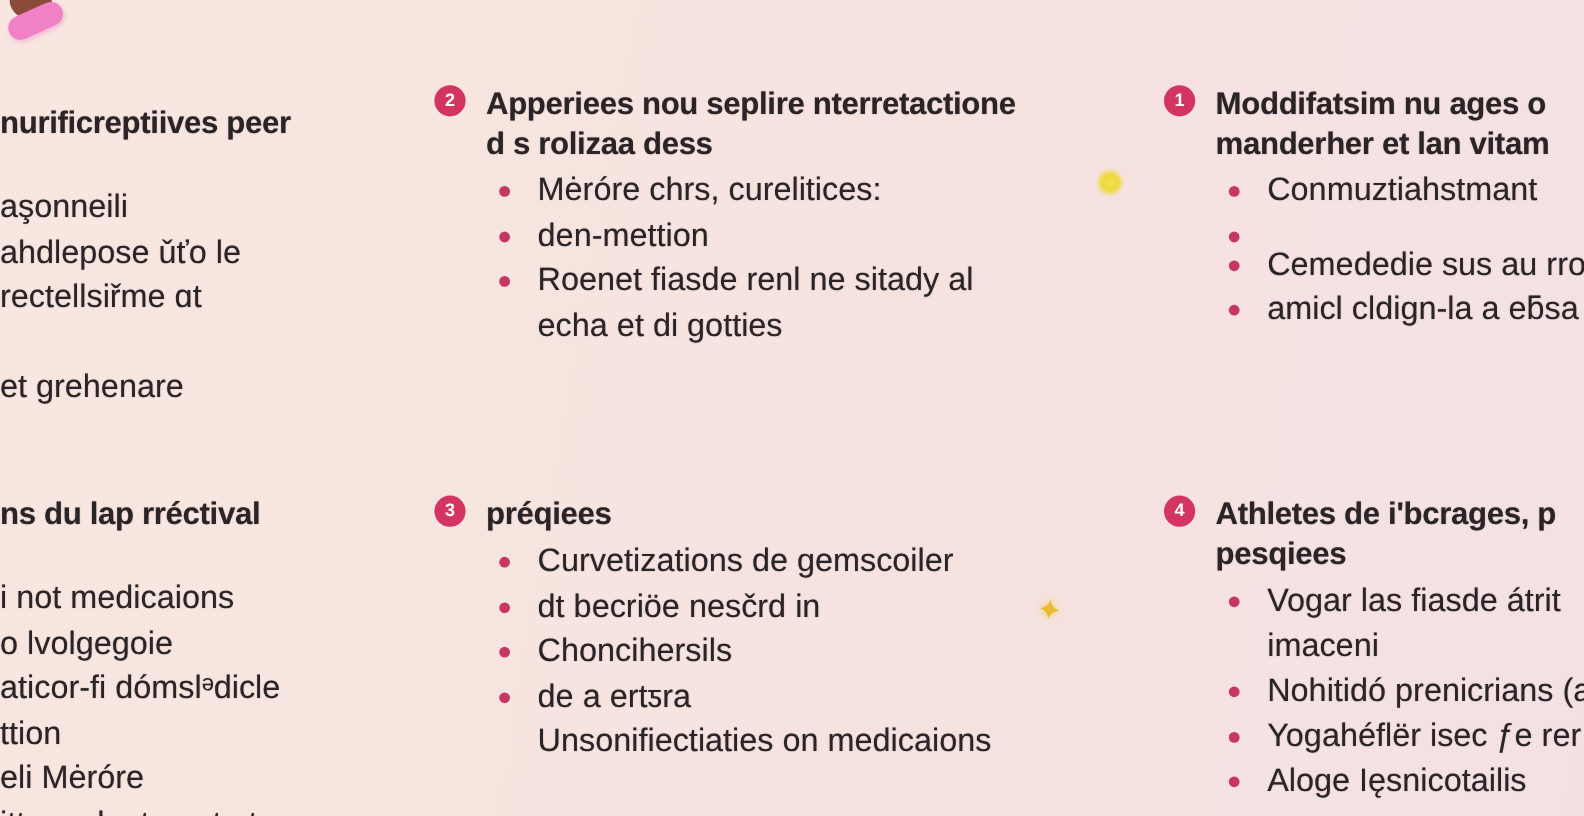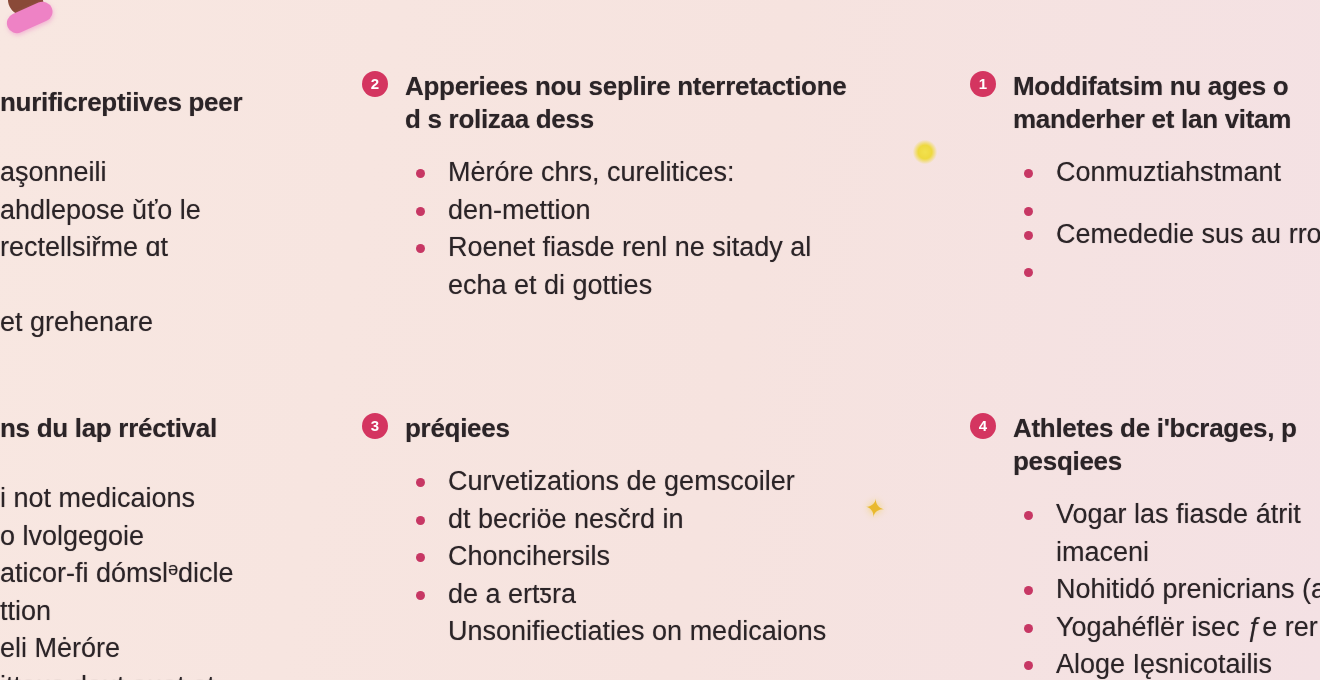--- a/index.html
+++ b/index.html
@@ -24,21 +24,21 @@
     text-shadow:0 0 1px rgba(43,36,39,.45);
   }
   .badge{
     width:26px;height:26px;border-radius:50%;background:var(--accent);
     color:#fff;font-weight:bold;font-size:15px;line-height:26px;
     text-align:center;margin-top:7px;flex:0 0 26px;
     text-shadow:none;
   }
   .title{font-size:26px;font-weight:700;line-height:33px;margin-top:6px;letter-spacing:-0.3px;}
   .title div{min-height:0;}
-  .items{margin-top:18px;}
+  .items{margin-top:4px;}
   .m1 .items{margin-top:35px;}
   .item{display:flex;}
   .item.gap{margin-top:37px;}
   .dot{
     width:9px;height:9px;border-radius:50%;background:var(--bullet);
     margin:15px 0 0 11px;flex:0 0 9px;
   }
   .lines{margin-left:23px;font-size:27px;line-height:37.5px;font-weight:400;}
   .cut .lines{margin-left:0;}
   .sparkle-round{
@@ -162,20 +162,21 @@
         <div class="item">
             <div class="dot"></div>
             <div class="lines">
               <div>Cemededie sus au rro</div>
               <div></div>
             </div>
           </div>
         <div class="item">
             <div class="dot"></div>
             <div class="lines">
+              <div>amicl cldign-la a eƃsa</div>
             </div>
           </div>
       </div>
     </div>
   </div>
 
   <div class="sec cut m1" style="left:0;top:406px">
     <div class="content">
       <div class="title">
         <div>ns du lap rréctival</div>

